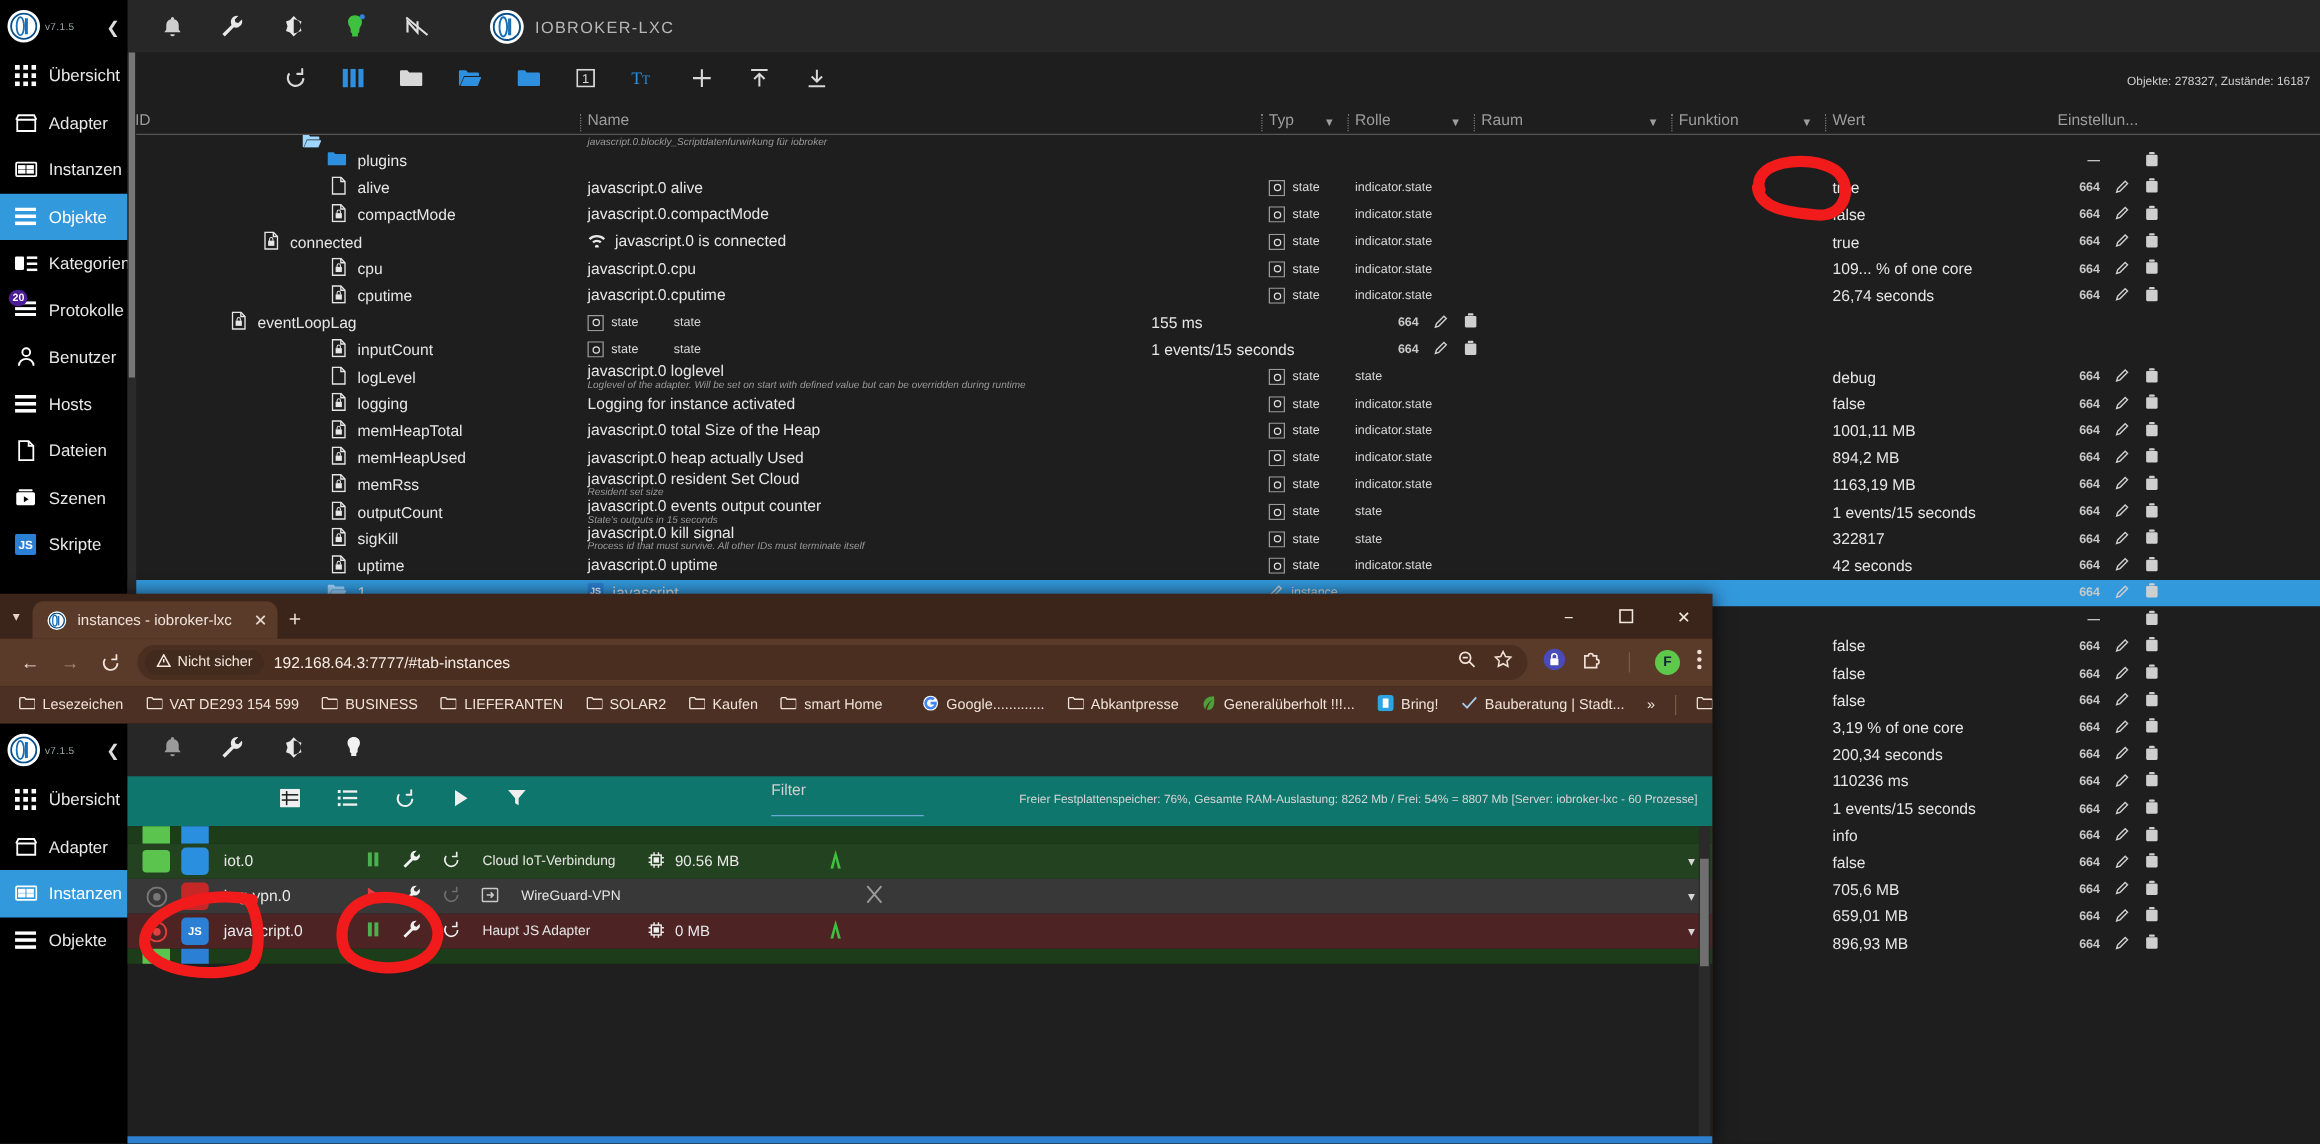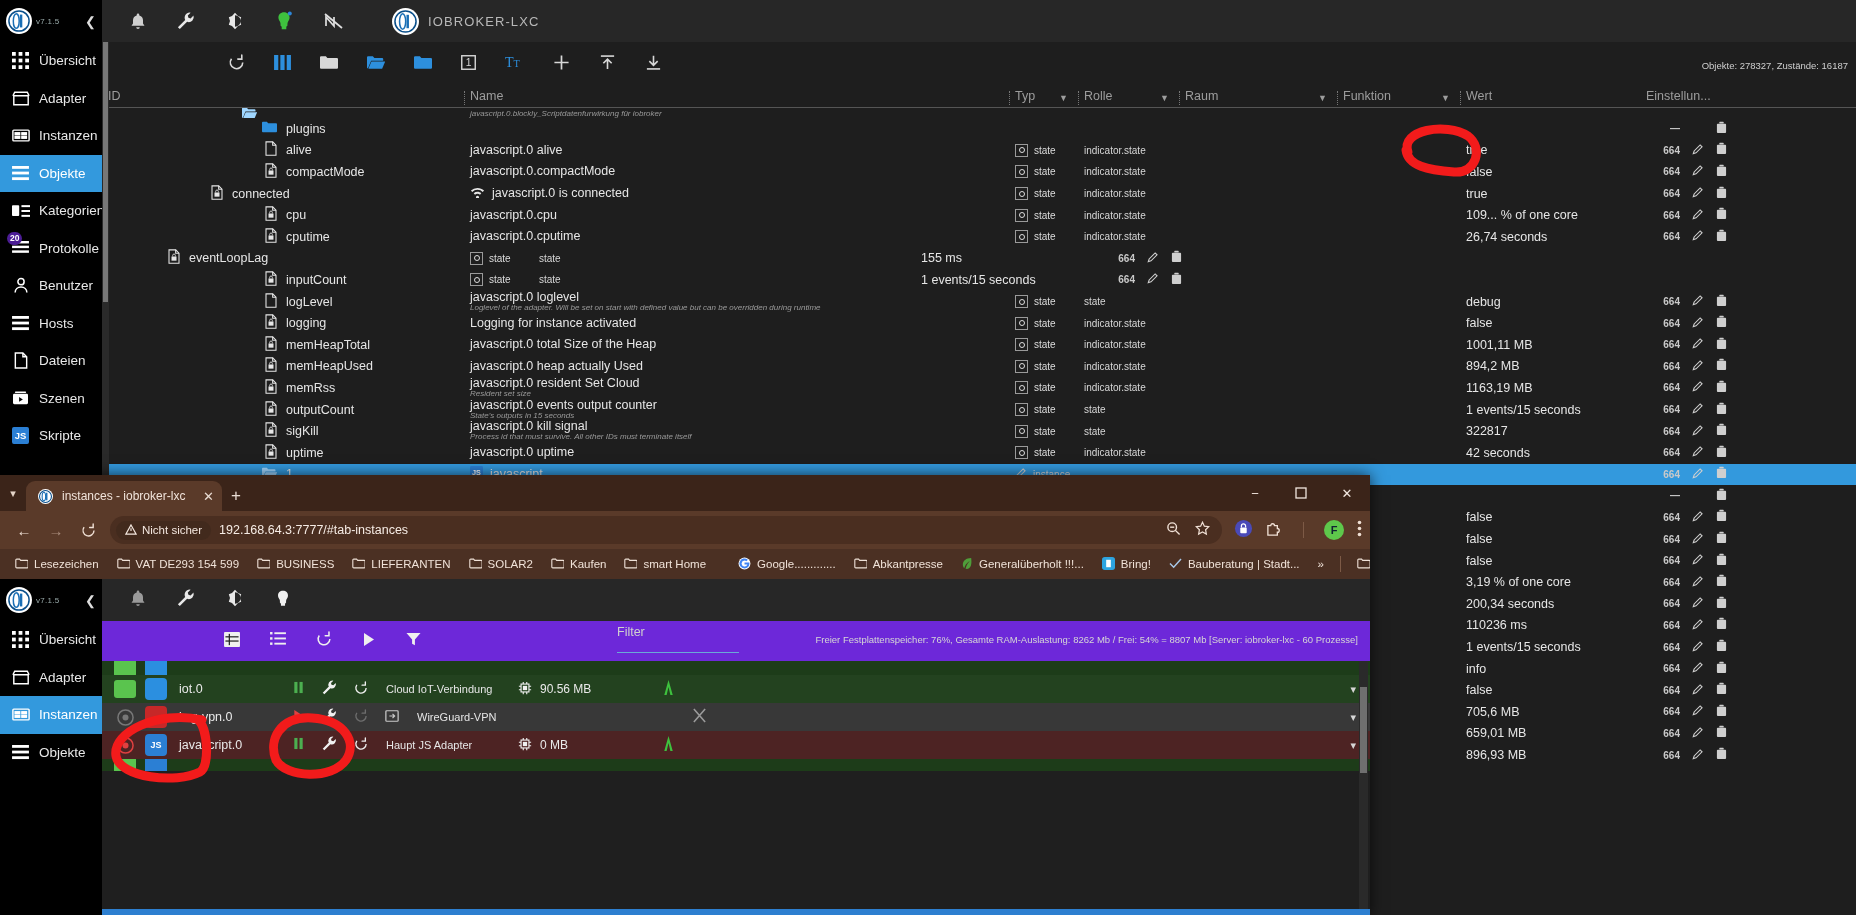--- a/index.html
+++ b/index.html
@@ -116,21 +116,21 @@
   .bookbar { height: 30px; background: #4b3023; display: flex; align-items: center; gap: 0; padding: 12px 6px; font-size: 11.5px; color: #f0e2d8;}
   .bm { display: flex; align-items: center; gap: 6px; padding: 0 9px; white-space: nowrap;}
   .bmsep { width: 1px; height: 16px; background: #7d5a46; margin: 0 7px;}
   .bm-right { margin-left: auto; display:flex; align-items:center;}
 
   
   .bcontent { flex: 1; background: #1f1f1f; display: flex; min-height: 0; position: relative;}
   .bsidebar { width: 102px; background: #000; display: flex; flex-direction: column; flex: 0 0 102px;}
   .bmain { flex: 1; display: flex; flex-direction: column; min-width: 0;}
   .btop { height: 42px; background: #272727; display: flex; align-items: center; gap: 31px; padding-left: 28px;}
-  .btoolbar { height: 40px; background: #6d28d9; display: flex; align-items: center; gap: 30px; padding-left: 122px; position: relative;}
+  .btoolbar { height: 40px; background: #0f766e; display: flex; align-items: center; gap: 30px; padding-left: 122px; position: relative;}
   .filterbox { position: absolute; left: 515px; top: 4px; width: 122px; }
   .filterbox .lbl { font-size: 12.5px; color: #cfcfcf; }
   .filterbox .line { height: 1px; background: #6aa9d8; margin-top: 13px;}
   .statustxt { position: absolute; right: 12px; top: 13px; font-size: 9.5px; color: #d6d6d6;}
 
   .inst-area { flex: 1; position: relative; min-height: 0; }
   .inst-row { display: flex; align-items: center; height: 28px; font-size: 12px; color: #e9e9e9; position: relative;}
   .inst-green { background: #23421f; }
   .inst-grey  { background: #383838; }
   .inst-red   { background: #4d2323; }
@@ -695,21 +695,21 @@
                       <path d="M1.5 12.5l1-3.2 7-7 2.2 2.2-7 7z"></path>
                     </svg></span>
                   <span><svg width="11" height="13" viewBox="0 0 12 14" fill="#cfcfcf">
                       <rect x="1" y="3" width="10" height="10" rx="1"></rect>
                       <rect x="3.6" y="0.6" width="4.8" height="2" rx="0.6"></rect>
                     </svg></span>
                 </span>
               </div>
             </div>
             <div class="row">
-              <div class="cell c-id" style="padding-left:66px">
+              <div class="cell c-id" style="padding-left:83px">
                 <span class="idcell">
                   <span><svg width="12" height="15" viewBox="0 0 14 18" fill="none" stroke="#e6e6e6" stroke-width="1.3">
                       <path d="M1 1h8l4 4v12H1z"></path>
                       <path d="M9 1v4h4"></path>
                       <rect x="4" y="9" width="6" height="5" fill="#e6e6e6" stroke="none"></rect>
                       <path d="M5.4 9V7.6a1.6 1.6 0 013.2 0V9" stroke-width="1"></path>
                     </svg></span>
                   <span>eventLoopLag</span>
                 </span>
               </div>

